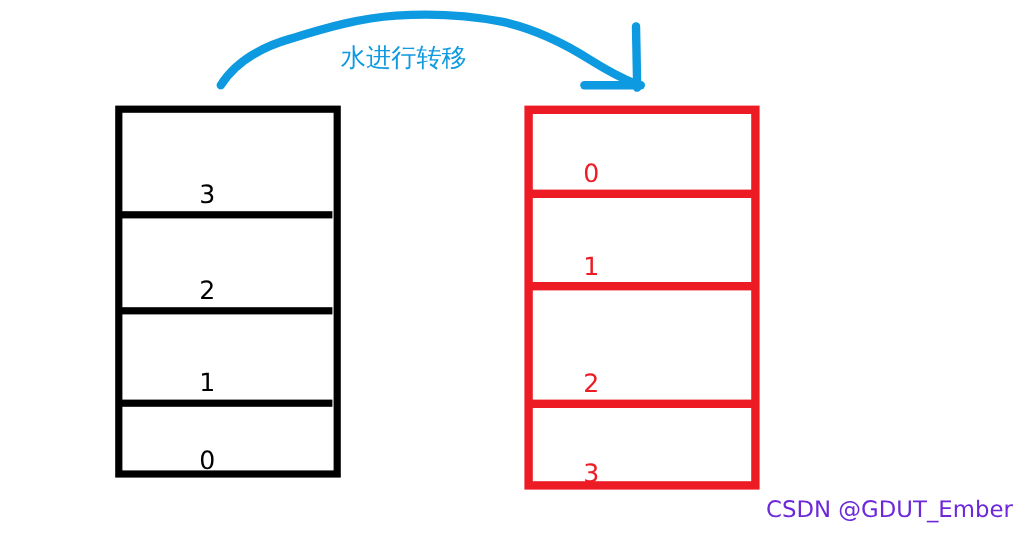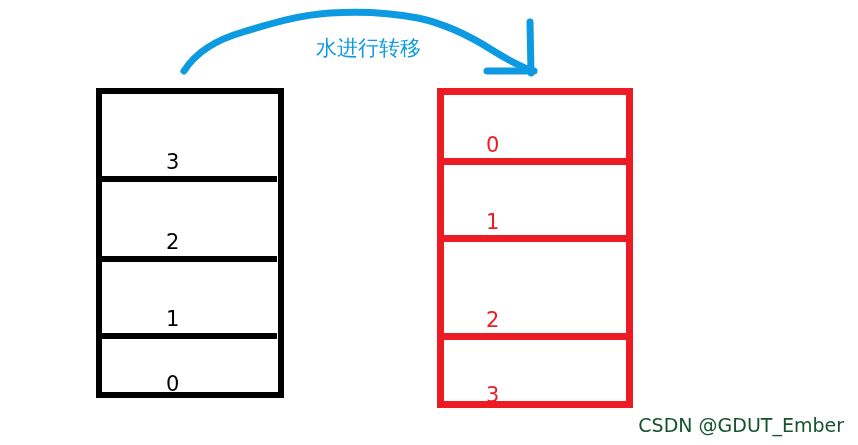--- a/index.html
+++ b/index.html
@@ -64,30 +64,29 @@
   
   #arrow-caption {
     position: absolute;
     left: 284px;
     top: 38px;
     font-size: 21px;
     line-height: 1;
     color: #0d9ae0;
     white-space: nowrap;
     font-family: "DejaVu Sans", "Liberation Sans", sans-serif;
-    margin-left: 32px;
   }
   
   #watermark {
     position: absolute;
     right: 14px;
     bottom: 10px;
     font-size: 19px;
     line-height: 1;
-    color: #14532d;
+    color: #6d28d9;
     white-space: nowrap;
     font-family: "DejaVu Sans", "Liberation Sans", sans-serif;
   }
 </style>
 </head>
 <body>
 
 <div id="canvas">
 
   <div class="stack stack-black" id="left-stack" style="left: 96px; top: 88px; width: 188px; height: 310px;">

